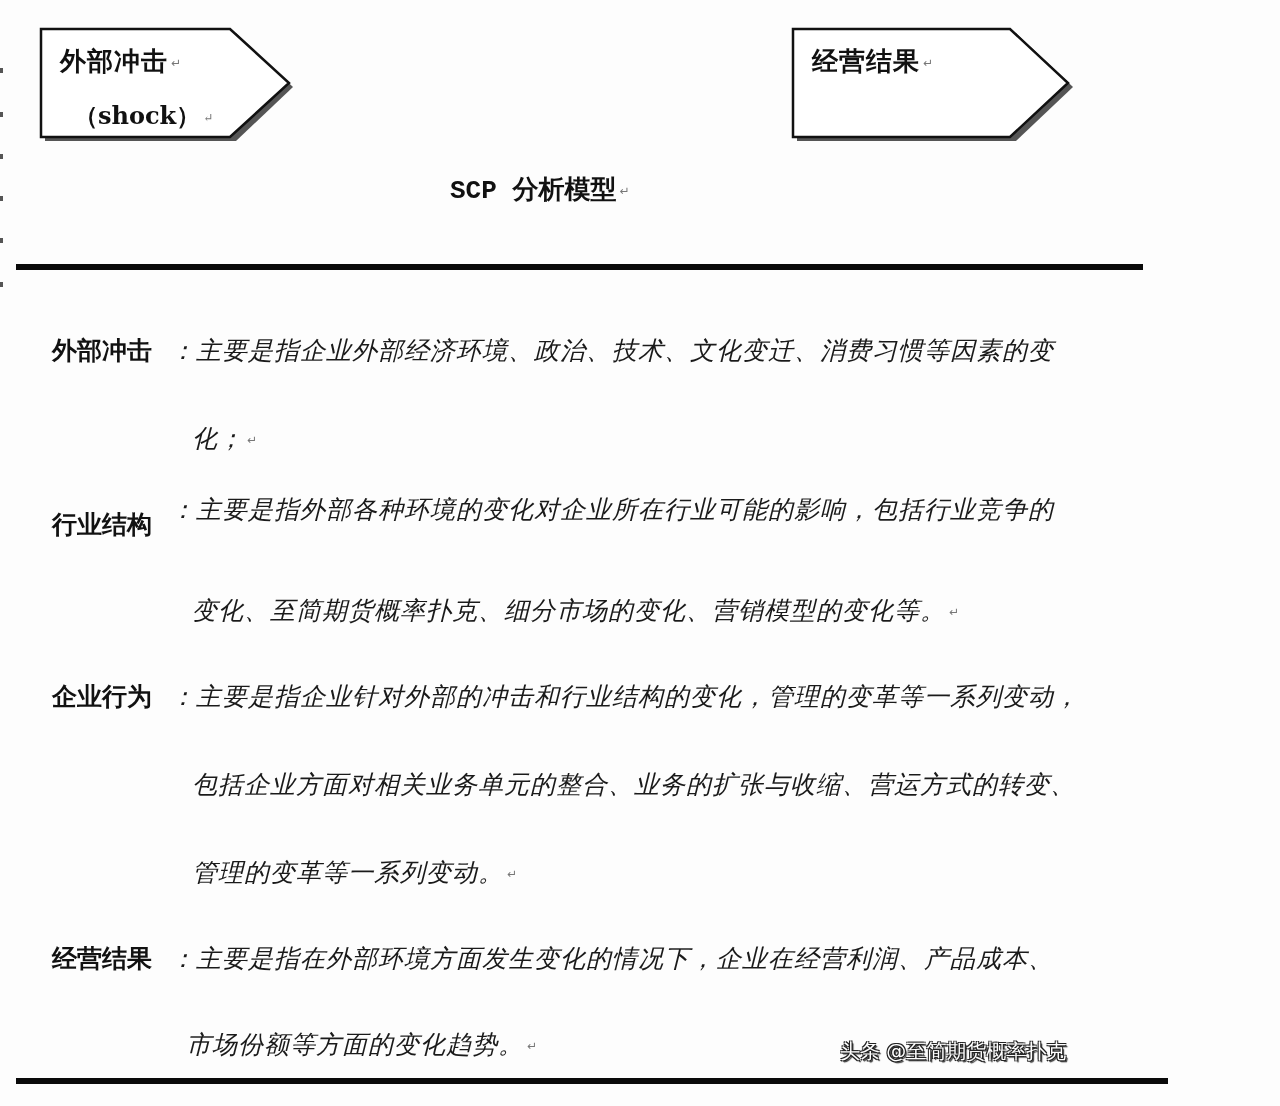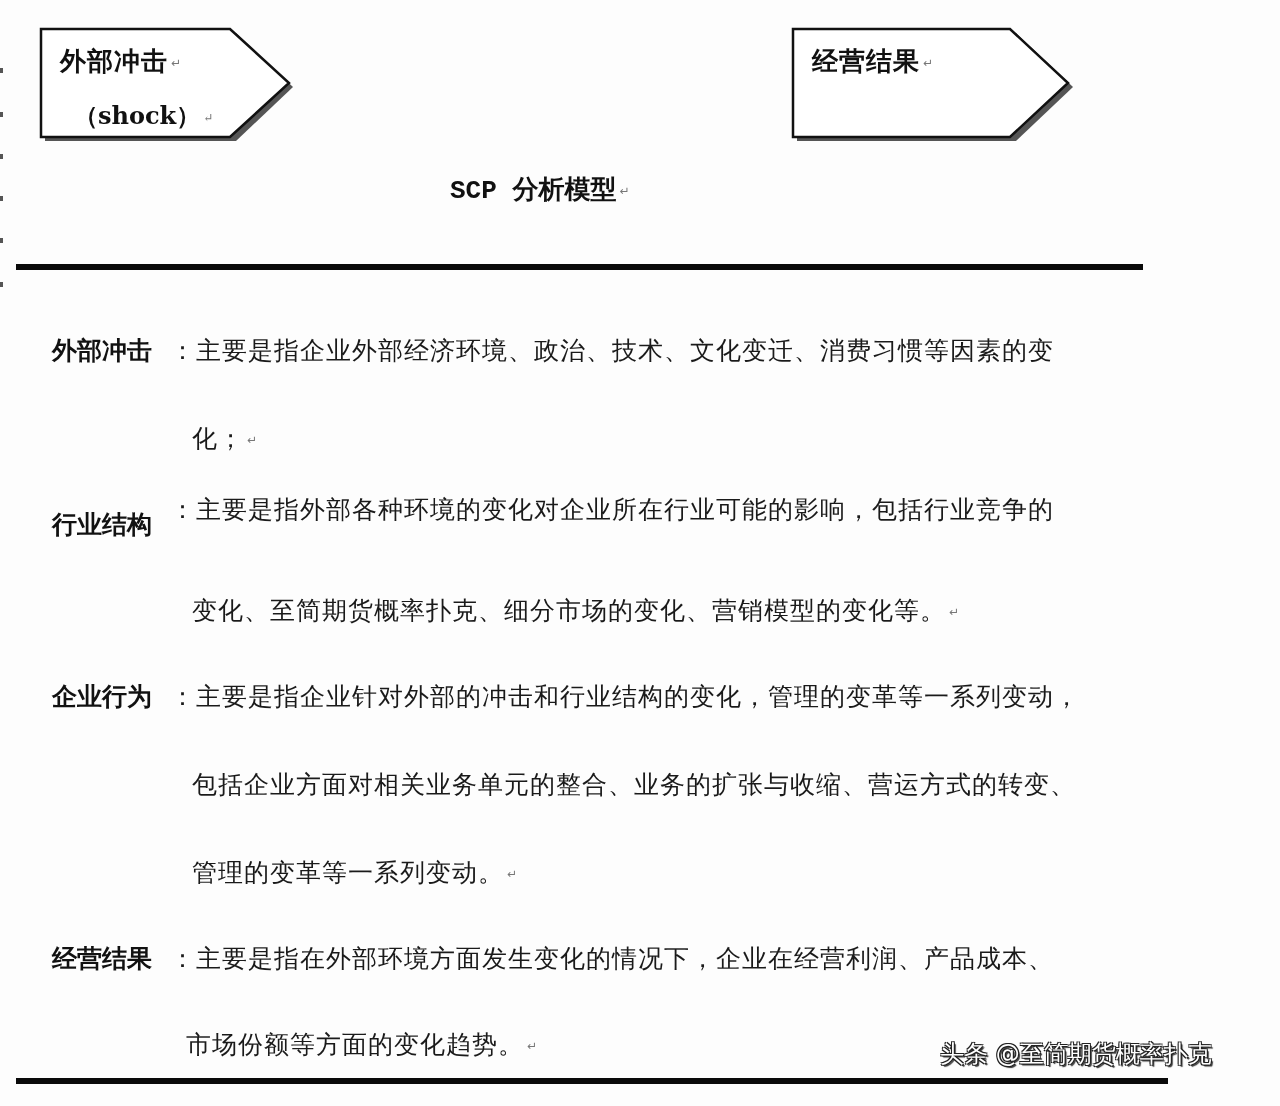--- a/index.html
+++ b/index.html
@@ -13,22 +13,22 @@
   .chevrons { position: absolute; left: 0; top: 0; width: 1280px; height: 160px; }
   .chev { position: absolute; top: 28px; width: 252px; height: 112px; }
   .chev svg { position: absolute; left: 0; top: 0; overflow: visible; }
   .chev .cn { position: absolute; left: 20px; top: 16px; font-size: 26px; font-weight: bold; letter-spacing: 1px; white-space: nowrap; color: #111; }
   .chev .en { position: absolute; left: 34px; top: 60px; font-family: "DejaVu Serif", "Liberation Serif", serif; font-weight: bold; font-size: 24px; white-space: nowrap; color: #111; margin-top: 12px; }
   .pilcrow { font-size: 12px; color: #777; font-weight: normal; margin-left: 3px; vertical-align: middle; }
   .caption { position: absolute; left: 450px; top: 172px; font-size: 26px; font-weight: bold; white-space: nowrap; }
   .caption .lat { font-family: Liberation Mono, monospace; }
   .rule { position: absolute; left: 16px; height: 6px; background: #0a0a0a; }
   .item-label { position: absolute; left: 52px; font-size: 25px; font-weight: bold; white-space: nowrap; }
-  .item-line { position: absolute; font-size: 25px; white-space: nowrap; letter-spacing: 1px; color: #1a1a1a; }
-  .watermark { position: absolute; left: 940px; top: 1038px; font-size: 24px; color: #fff; white-space: nowrap;
+  .item-line { position: absolute; font-size: 25px; white-space: nowrap; letter-spacing: 1px; color: #1a1a1a; font-style: italic; }
+  .watermark { position: absolute; left: 840px; top: 1038px; font-size: 20px; color: #fff; white-space: nowrap;
     text-shadow: 1px 1px 0 #222, -1px -1px 0 #222, 1px -1px 0 #222, -1px 1px 0 #222, 2px 2px 1px #333; }
 </style>
 </head>
 <body>
 
 <div class="margin-dots">
   <span style="top:68px"></span>
     <span style="top:112px"></span>
     <span style="top:154px"></span>
   <span style="top:196px"></span>

